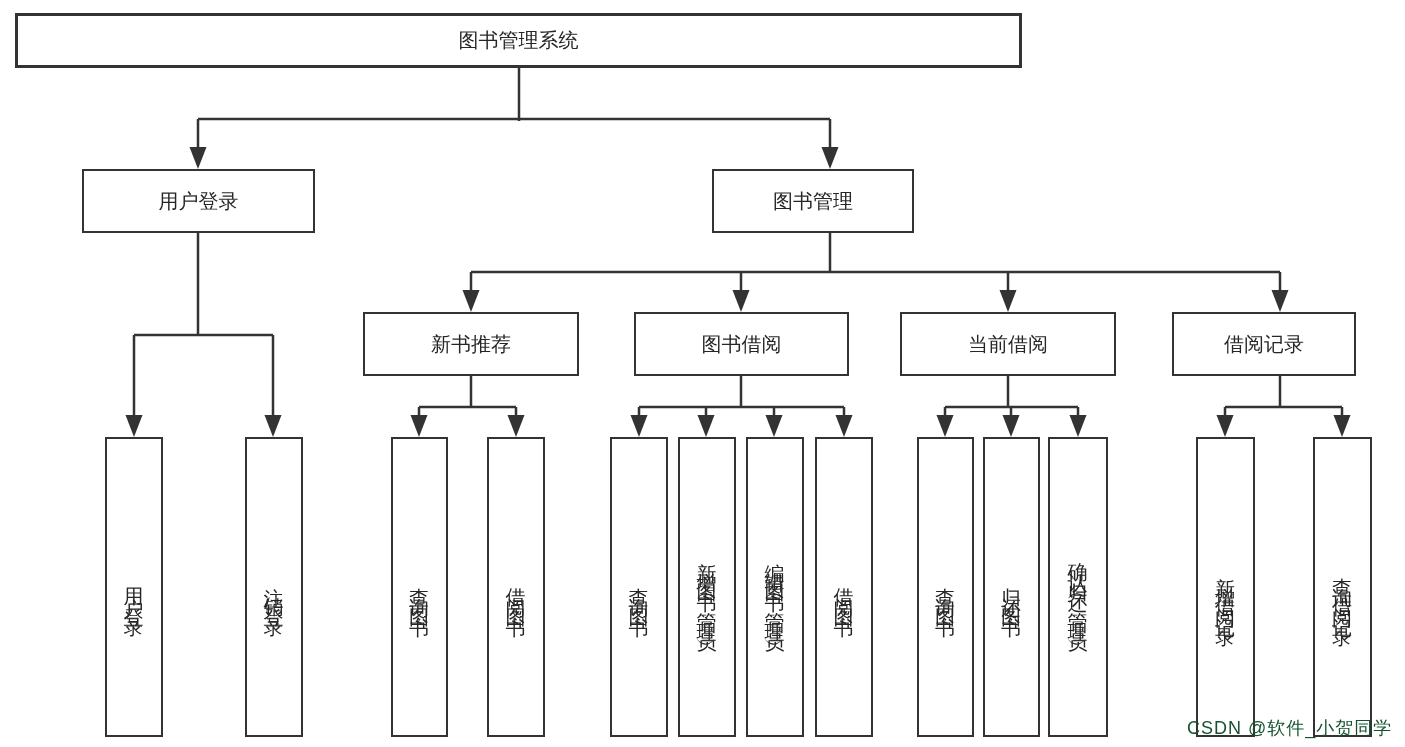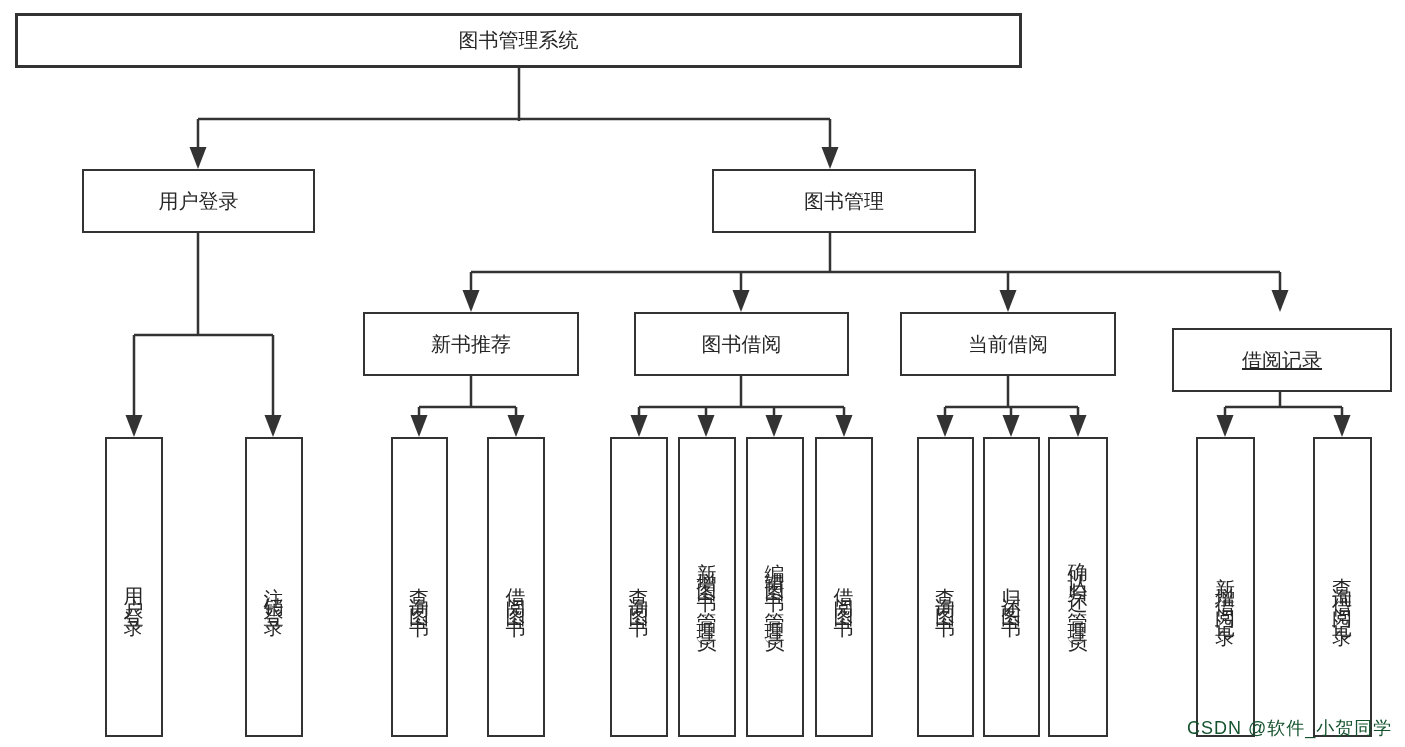--- a/index.html
+++ b/index.html
@@ -15,25 +15,25 @@
   }
   .node.root{border-width:3px;font-family:Liberation Serif, serif;}
   .vtext{
     writing-mode:vertical-rl;text-orientation:mixed;
     letter-spacing:10px;margin-bottom:-10px;line-height:1;
     white-space:nowrap;
   }
   
   #n-root{left:15px;top:13px;width:1007px;height:55px;}
   #n-user-login{left:82px;top:169px;width:233px;height:64px;}
-  #n-book-mgmt{left:712px;top:169px;width:264px;height:64px;}
+  #n-book-mgmt{left:712px;top:169px;width:202px;height:64px;}
   #n-new-book{left:363px;top:312px;width:216px;height:64px;}
   #n-book-borrow{left:634px;top:312px;width:215px;height:64px;justify-content:center;}
   #n-cur-borrow{left:900px;top:312px;width:216px;height:64px;text-align:right;}
-  #n-borrow-rec{left:1172px;top:328px;width:220px;height:64px;text-decoration:underline;}
+  #n-borrow-rec{left:1172px;top:312px;width:184px;height:64px;}
   
   #l-user-login{left:105px;top:437px;width:58px;height:300px;}
   #l-logout{left:245px;top:437px;width:58px;height:300px;}
   #l-nb-query{left:391px;top:437px;width:57px;height:300px;}
   #l-nb-borrow{left:487px;top:437px;width:58px;height:300px;}
   #l-bb-query{left:610px;top:437px;width:58px;height:300px;}
   #l-bb-add{left:678px;top:437px;width:58px;height:300px;}
   #l-bb-edit{left:746px;top:437px;width:58px;height:300px;}
   #l-bb-borrow{left:815px;top:437px;width:58px;height:300px;}
   #l-cb-query{left:917px;top:437px;width:57px;height:300px;}

